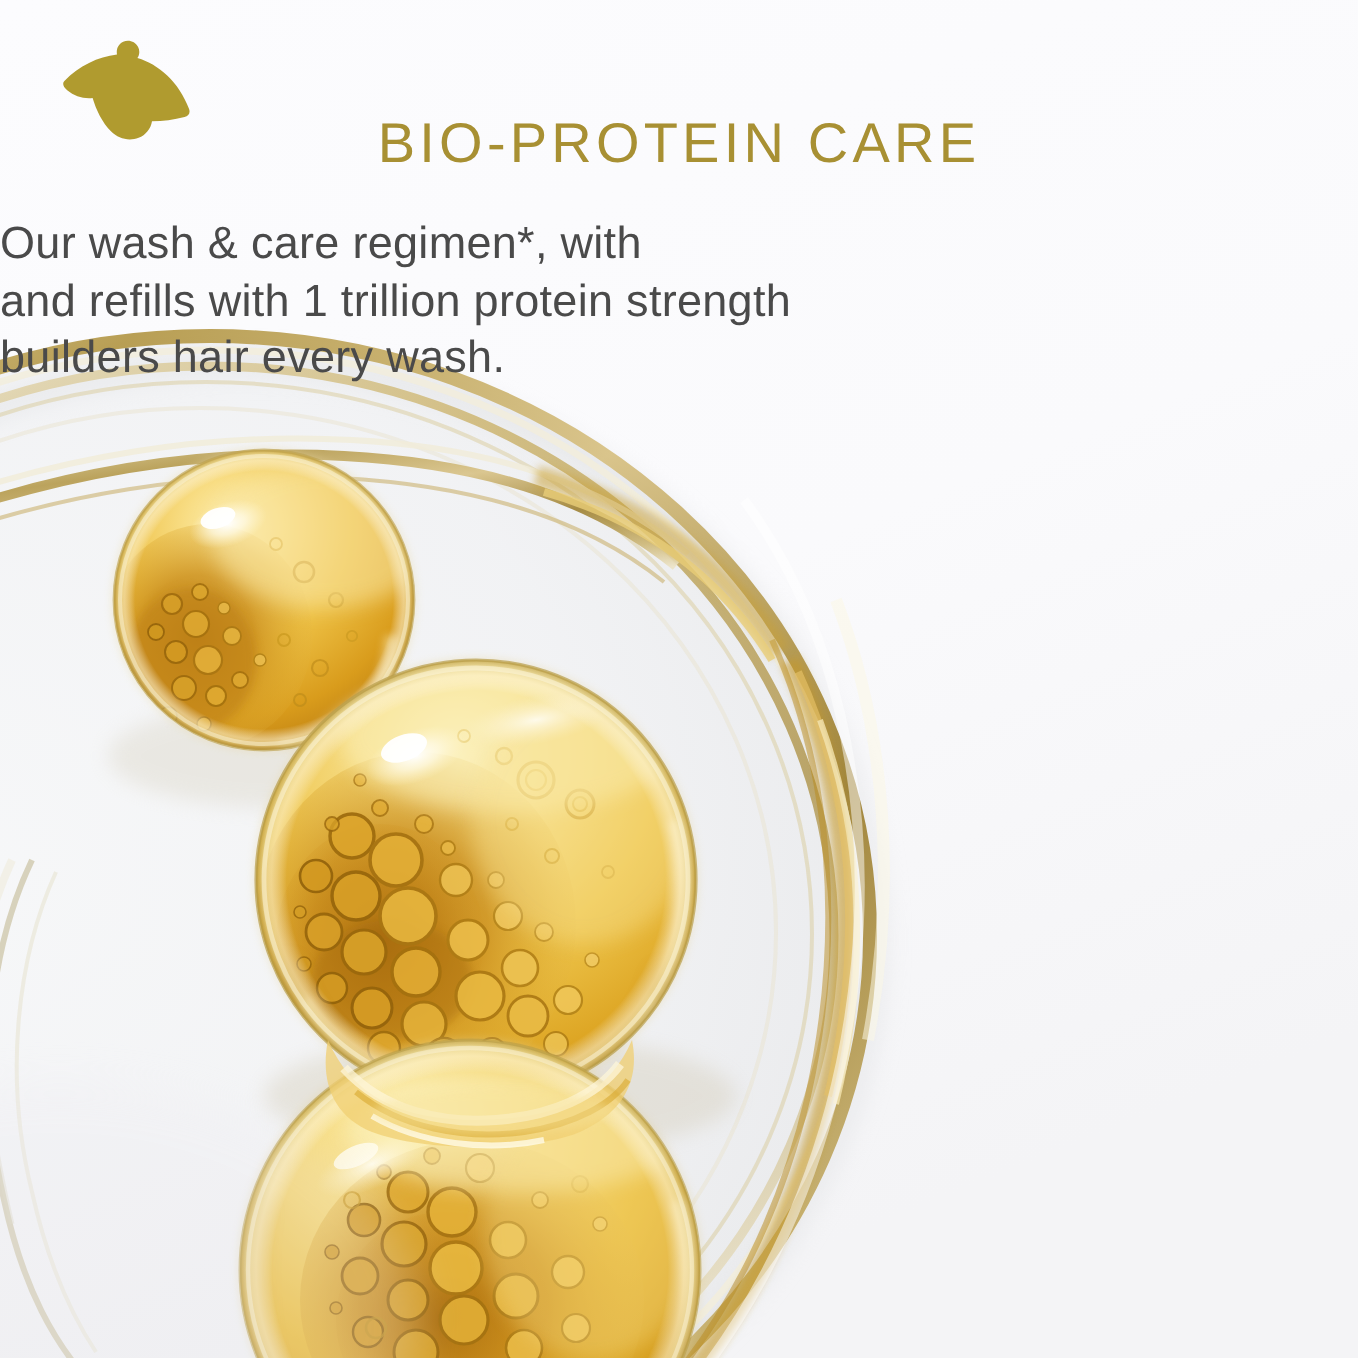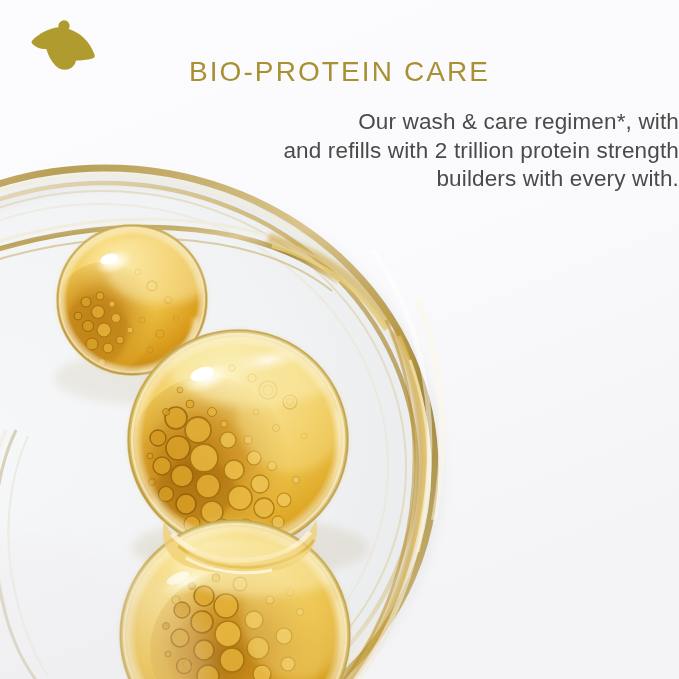--- a/index.html
+++ b/index.html
@@ -56,21 +56,21 @@
     font-weight: 300;
     letter-spacing: 2.1px;
     color: #a89033;
     white-space: nowrap;
   }
   #body-copy {
     position: absolute;
     left: 0;
     top: 108px;
     width: 679px;
-    text-align: right;
+    text-align: left;
     font-family: "Liberation Sans", sans-serif;
     font-size: 22.5px;
     font-weight: 300;
     line-height: 28.5px;
     letter-spacing: 0.15px;
     color: #4a4a4a;
   }
   #body-copy .copy-line {
     display: block;
     white-space: nowrap;
@@ -458,18 +458,18 @@
              C 12.0 14.9 20.8 10.8 29.8 9.8
              C 31.6 16.6 35.0 22.6 39.8 27.4
              C 33.0 28.6 26.0 29.0 19.2 28.4
              C 14.0 28.0 9.2 25.8 5.0 21.4 Z" fill="#fbfbfd" opacity="0.0"></path>
   </svg>
 
   <div id="text-block">
     <div id="headline" style="color: rgb(168, 144, 51);">BIO-PROTEIN CARE</div>
     <div id="body-copy" style="color: rgb(74, 74, 74);">
       <span class="copy-line">Our wash &amp; care regimen*, with</span>
-      <span class="copy-line">and refills with 2 trillion protein strength</span>
-      <span class="copy-line">builders with every with.</span>
+      <span class="copy-line">and refills with 1 trillion protein strength</span>
+      <span class="copy-line">builders hair every wash.</span>
     </div>
   </div>
 
 </div>
 
 </body></html>

